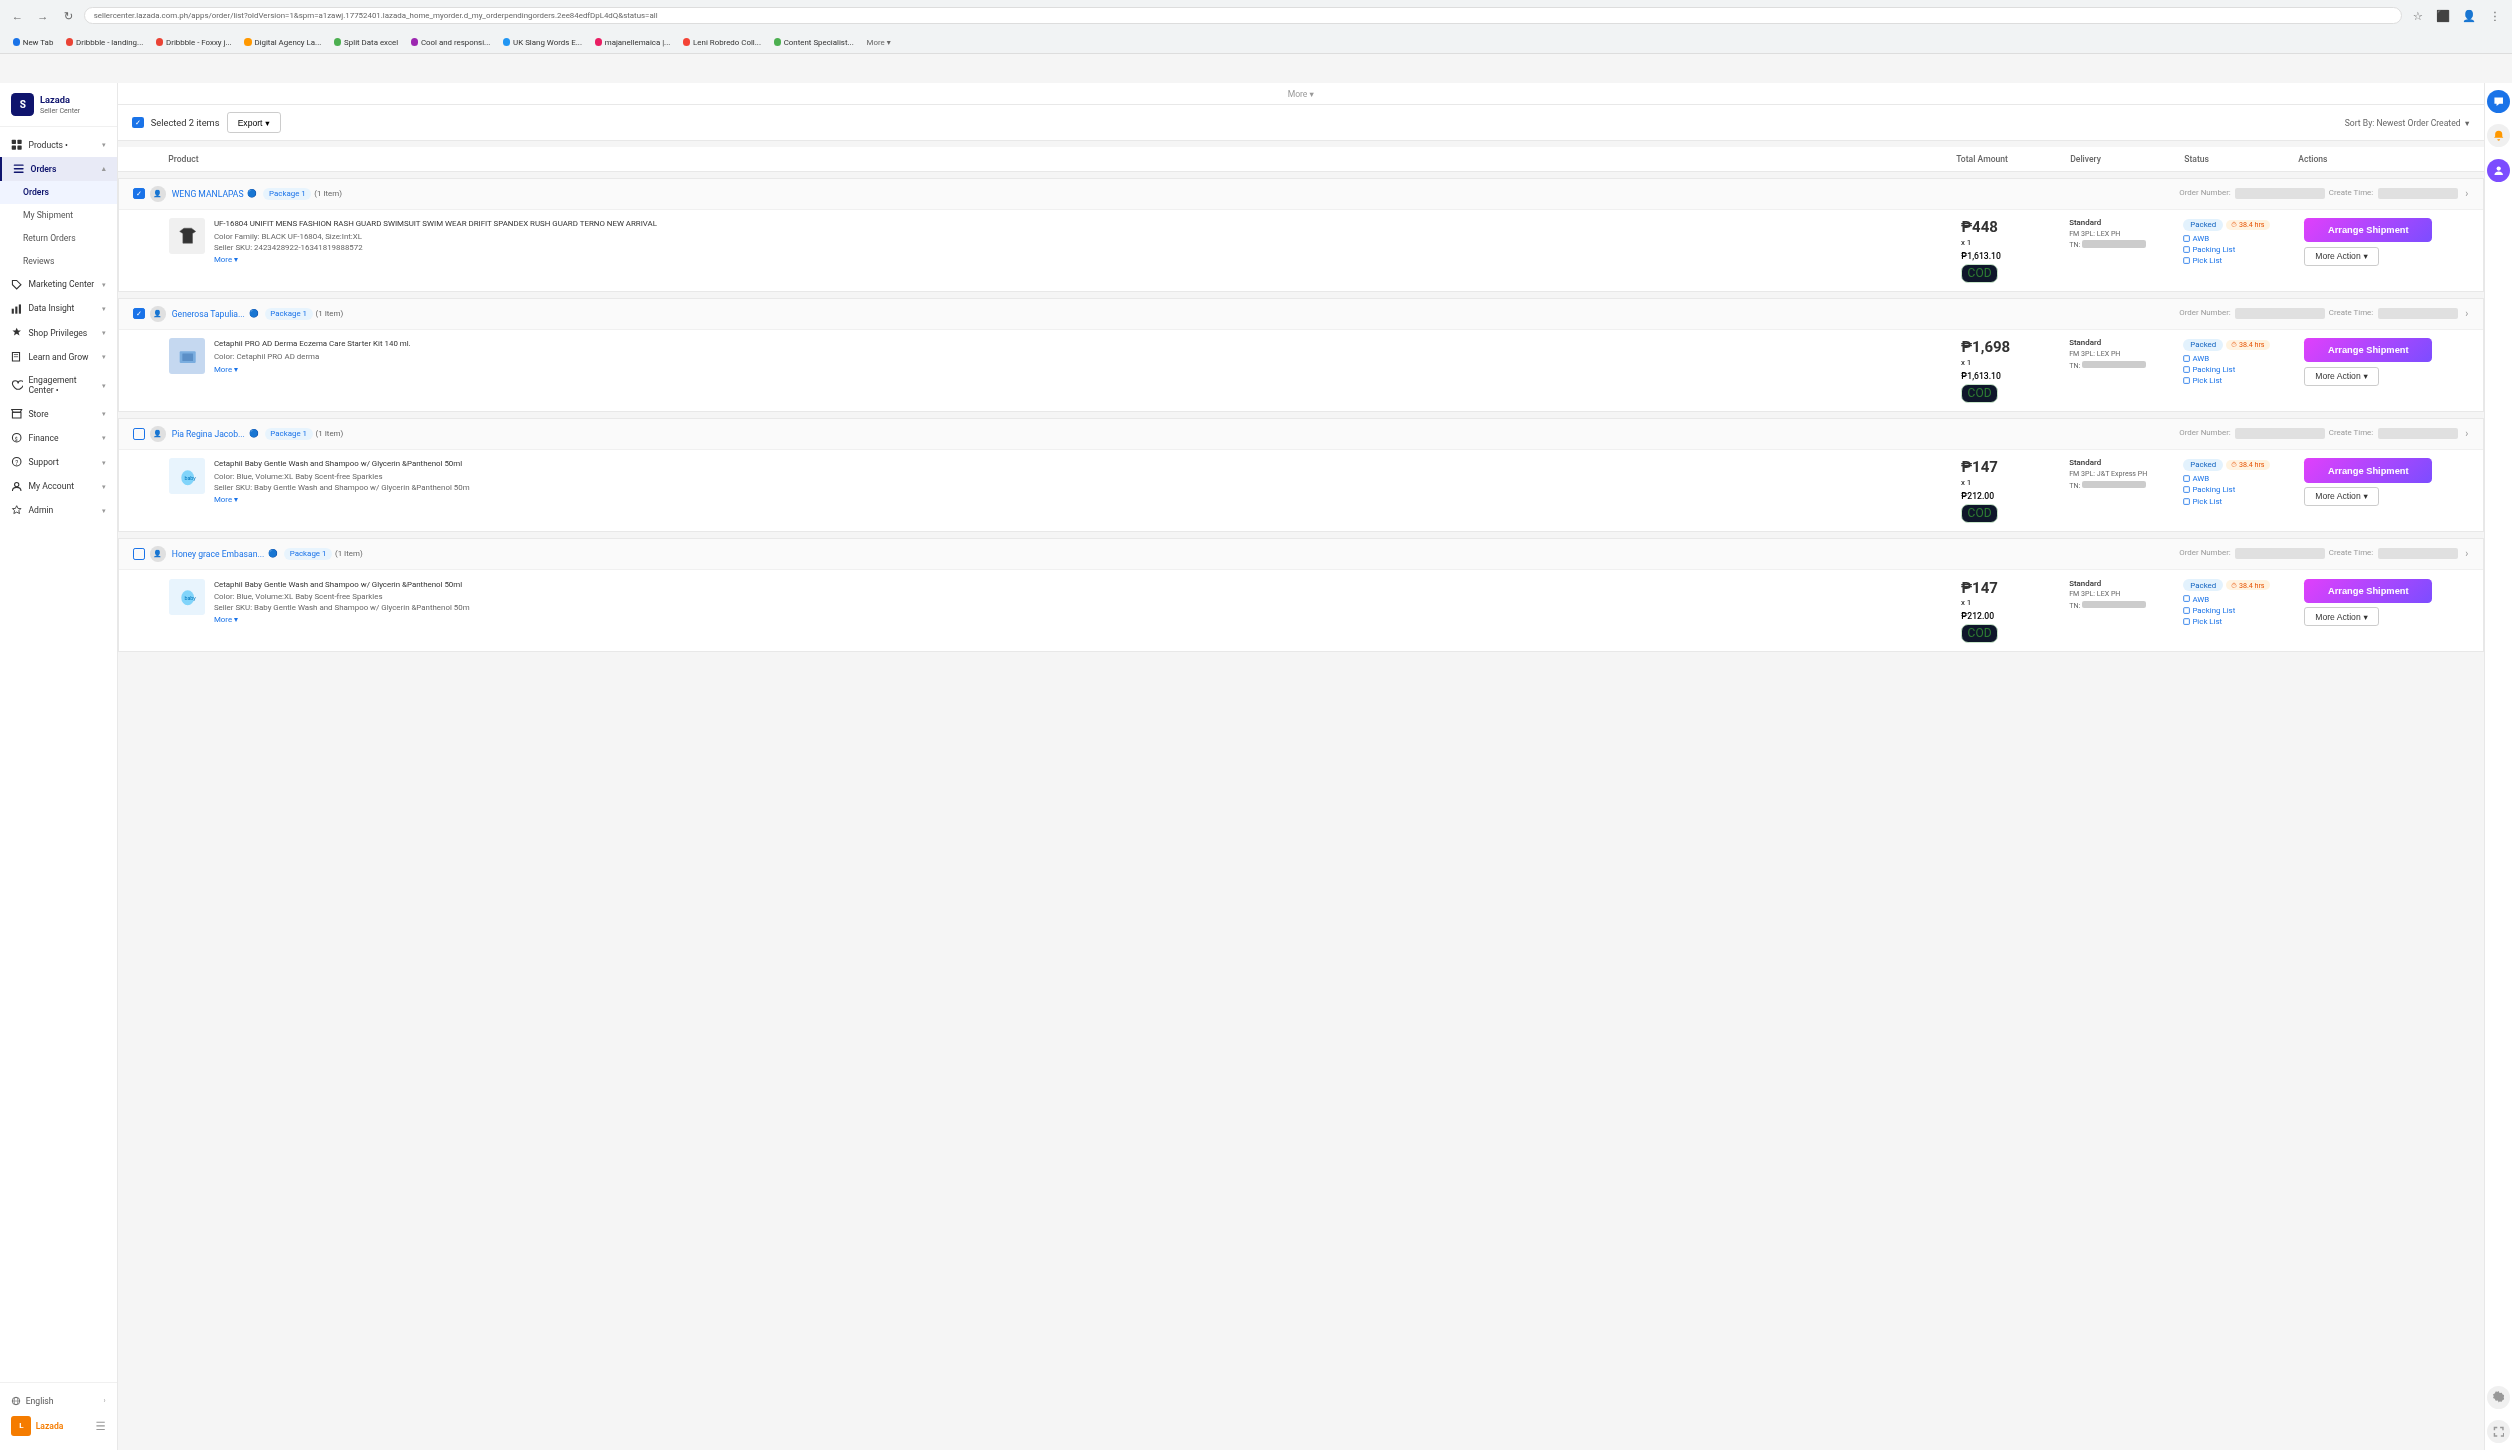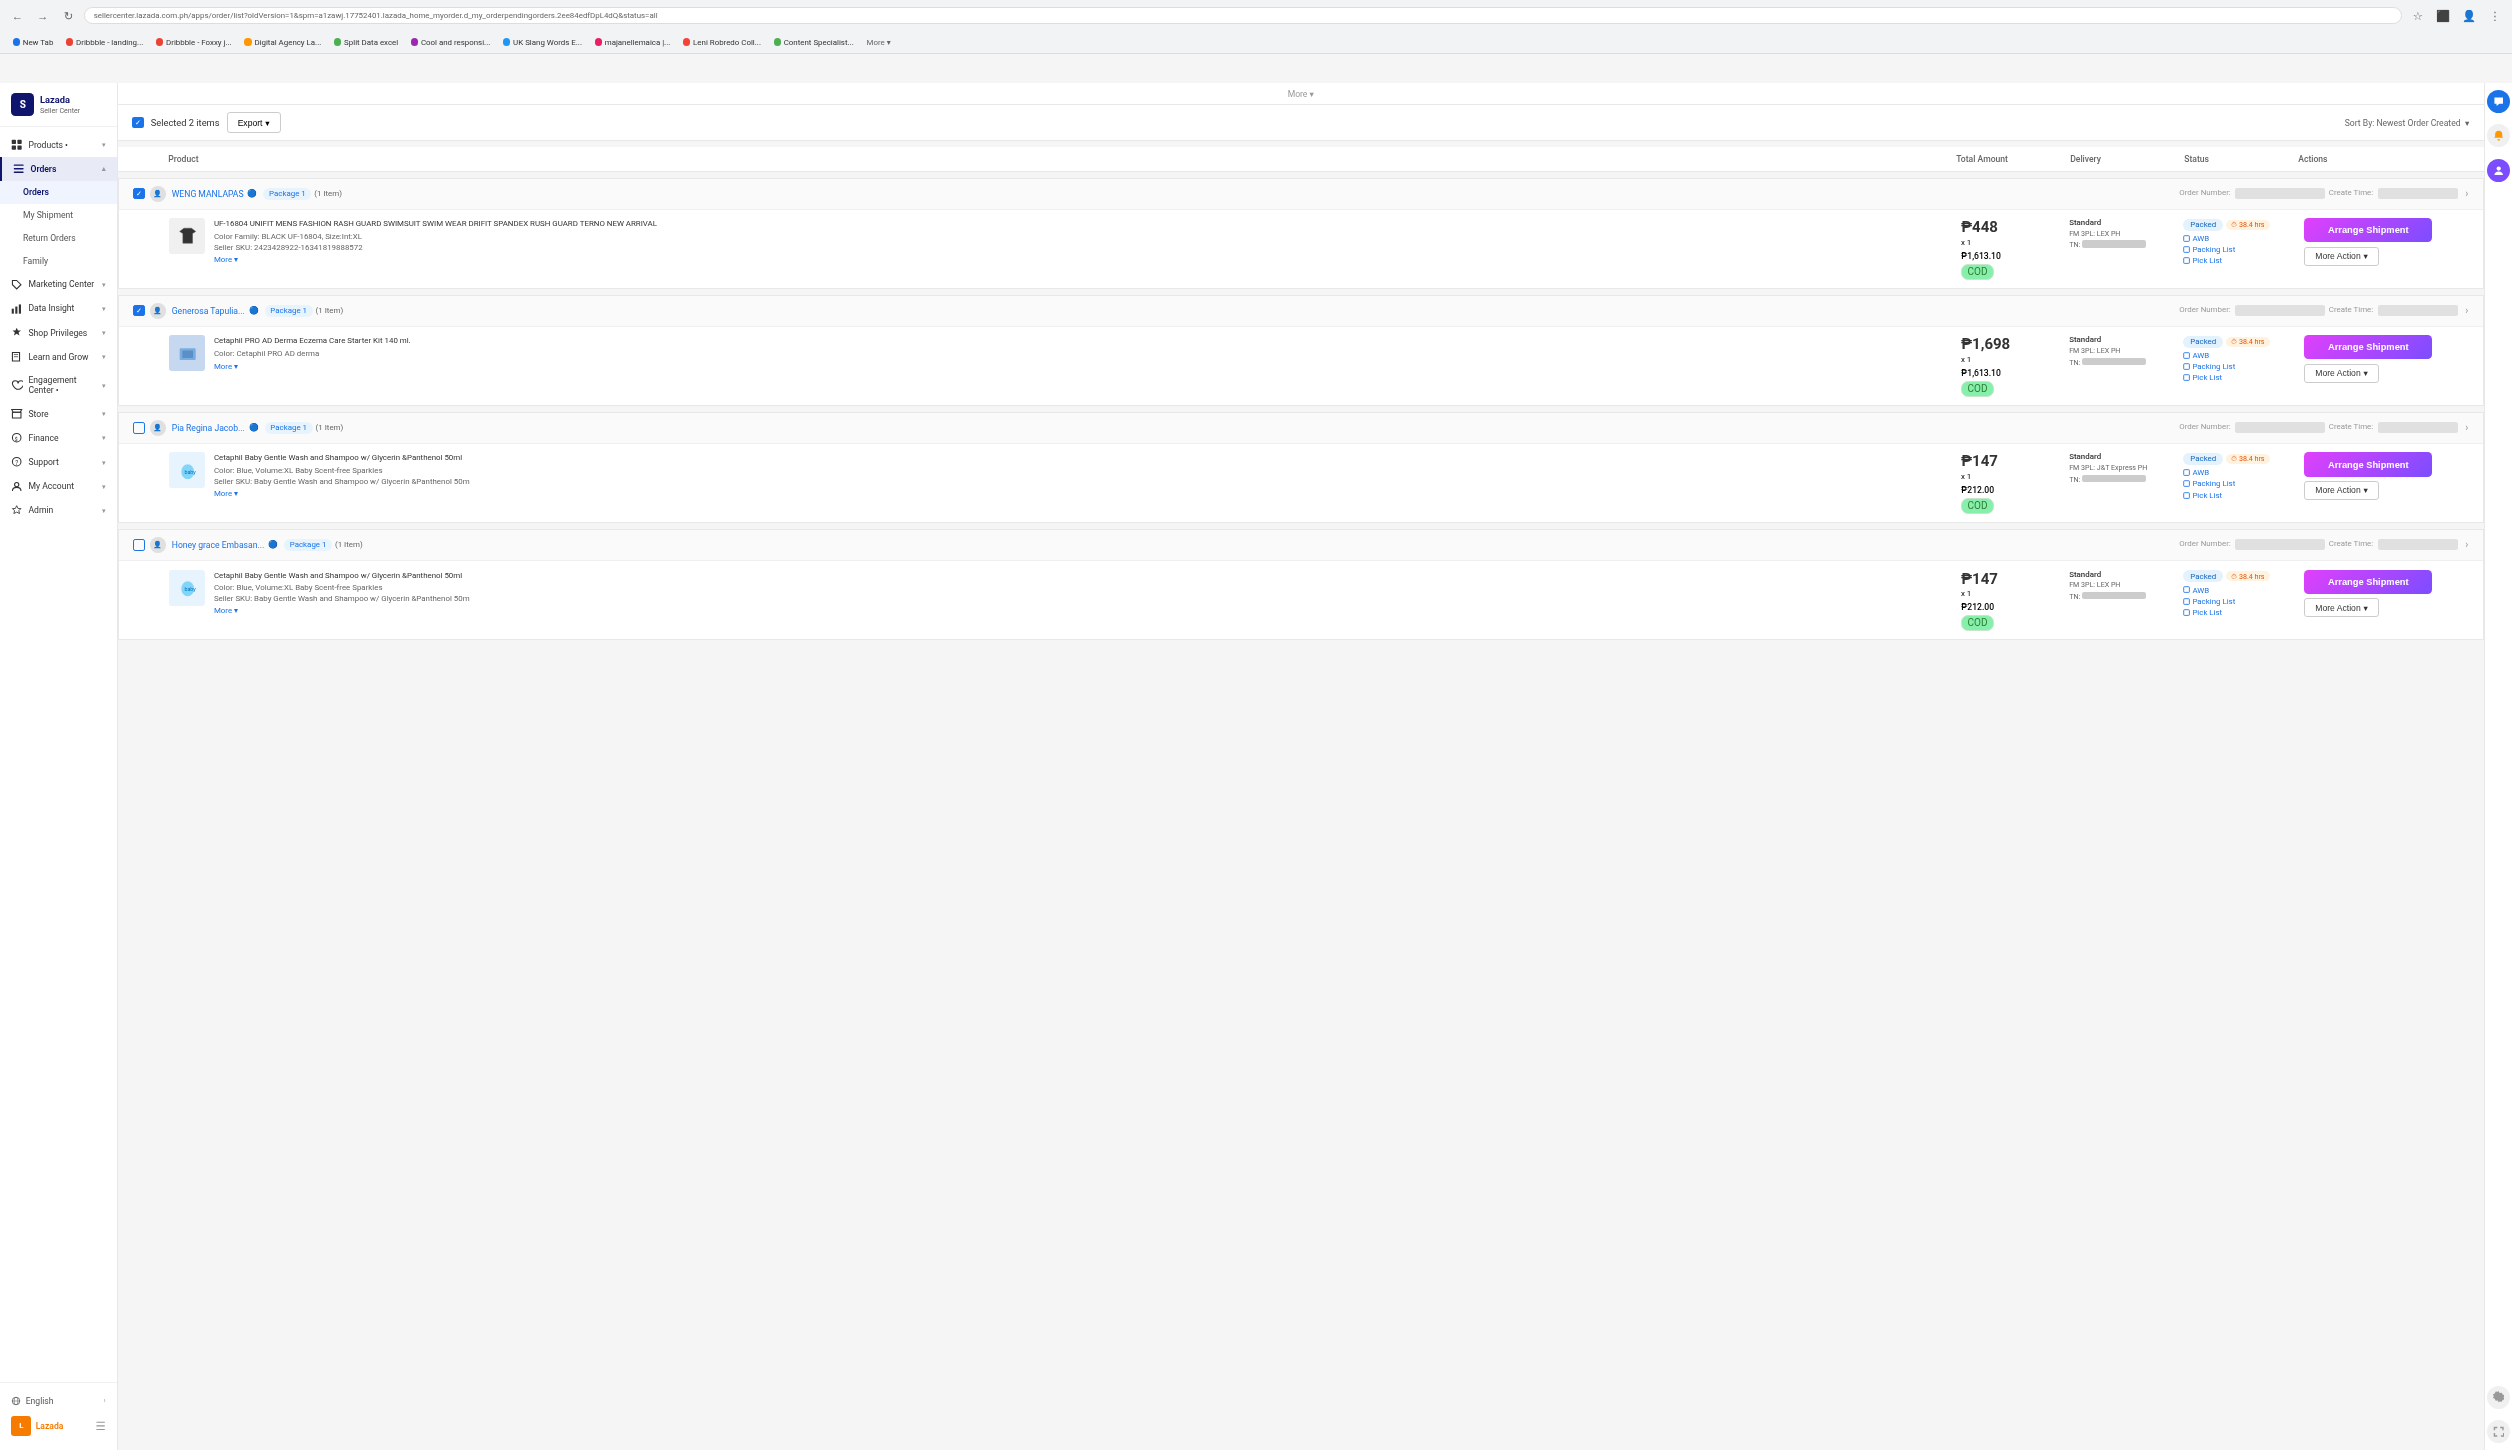--- a/index.html
+++ b/index.html
@@ -72,21 +72,21 @@
     .order-row { display: grid; grid-template-columns: 36px 1fr 114px 114px 114px 171px; padding: 8.6px 14.3px; align-items: start; min-height: 57px; }
     .product-img { width: 36px; height: 36px; background: #f0f0f0; border-radius: 2.9px; object-fit: cover; display: flex; align-items: center; justify-content: center; flex-shrink: 0; overflow: hidden; }
     .product-img svg { width: 21.4px; height: 21.4px; }
     .product-info { padding: 0 8.6px; }
     .product-name { font-size: 7.9px; color: #333; line-height: 1.4; margin-bottom: 2.9px; }
     .product-detail { font-size: 7.9px; color: #666; margin-bottom: 1.4px; }
     .more-link-small { font-size: 7.9px; color: #1a73e8; cursor: pointer; }
     .price-col { padding: 0 5.7px; }
     .price-main { font-size: 15px; color: #333; font-weight: 700; }
     .price-qty { display: flex; align-items: center; gap: 2.9px; font-size: 7.9px; margin-top: 1.4px; }
-    .cod-badge { background: #86efac; color: #2e7d32; border: 0.7px solid #c8e6c9; padding: 1.4px 5.7px; border-radius: 7.1px; font-size: 10px; margin-top: 2.9px; display: inline-block; }
+    .cod-badge { background: #0f172a; color: #2e7d32; border: 0.7px solid #c8e6c9; padding: 1.4px 5.7px; border-radius: 7.1px; font-size: 12px; margin-top: 2.9px; display: inline-block; }
     .delivery-col { font-size: 7.9px; color: #333; }
     .delivery-method { font-weight: 500; margin-bottom: 1.4px; }
     .delivery-sub { color: #666; font-size: 7.1px; margin-bottom: 1.4px; }
     .tracking-blurred { background: #ccc; color: transparent; user-select: none; border-radius: 2.1px; font-size: 7.1px; display: inline-block; width: 64px; height: 7.1px; }
     .status-col { }
     .status-badge { background: #e3f2fd; color: #1565c0; padding: 1.4px 7.1px; border-radius: 7.1px; font-size: 7.9px; display: inline-block; margin-bottom: 2.9px; }
     .timer-badge { background: #fff3e0; color: #e65100; padding: 0.7px 5.7px; border-radius: 7.1px; font-size: 7.1px; display: inline-flex; align-items: center; gap: 2.1px; margin-bottom: 4.3px; }
     .doc-links { display: flex; flex-direction: column; gap: 2.1px; }
     .doc-link { font-size: 7.9px; color: #1a73e8; cursor: pointer; display: flex; align-items: center; gap: 2.1px; }
     .actions-col { display: flex; flex-direction: column; gap: 4.3px; align-items: flex-start; padding-left: 7.1px; }
@@ -198,21 +198,21 @@
       <div class="nav-item sub-active">
         <span>Orders</span>
       </div>
       <div class="nav-item sub">
         <span>My Shipment</span>
       </div>
       <div class="nav-item sub">
         <span>Return Orders</span>
       </div>
       <div class="nav-item sub">
-        <span>Family</span>
+        <span>Reviews</span>
       </div>
       <div class="nav-item">
         <svg class="nav-icon" viewBox="0 0 16 16" fill="currentColor">
             <path d="M2 2h6l6 6-6 6-6-6V2z" fill="none" stroke="currentColor" stroke-width="1.5"></path>
           </svg>
         <span>Marketing Center</span>
         <span class="nav-arrow">▾</span>
       </div>
       <div class="nav-item">
         <svg class="nav-icon" viewBox="0 0 16 16" fill="currentColor">

